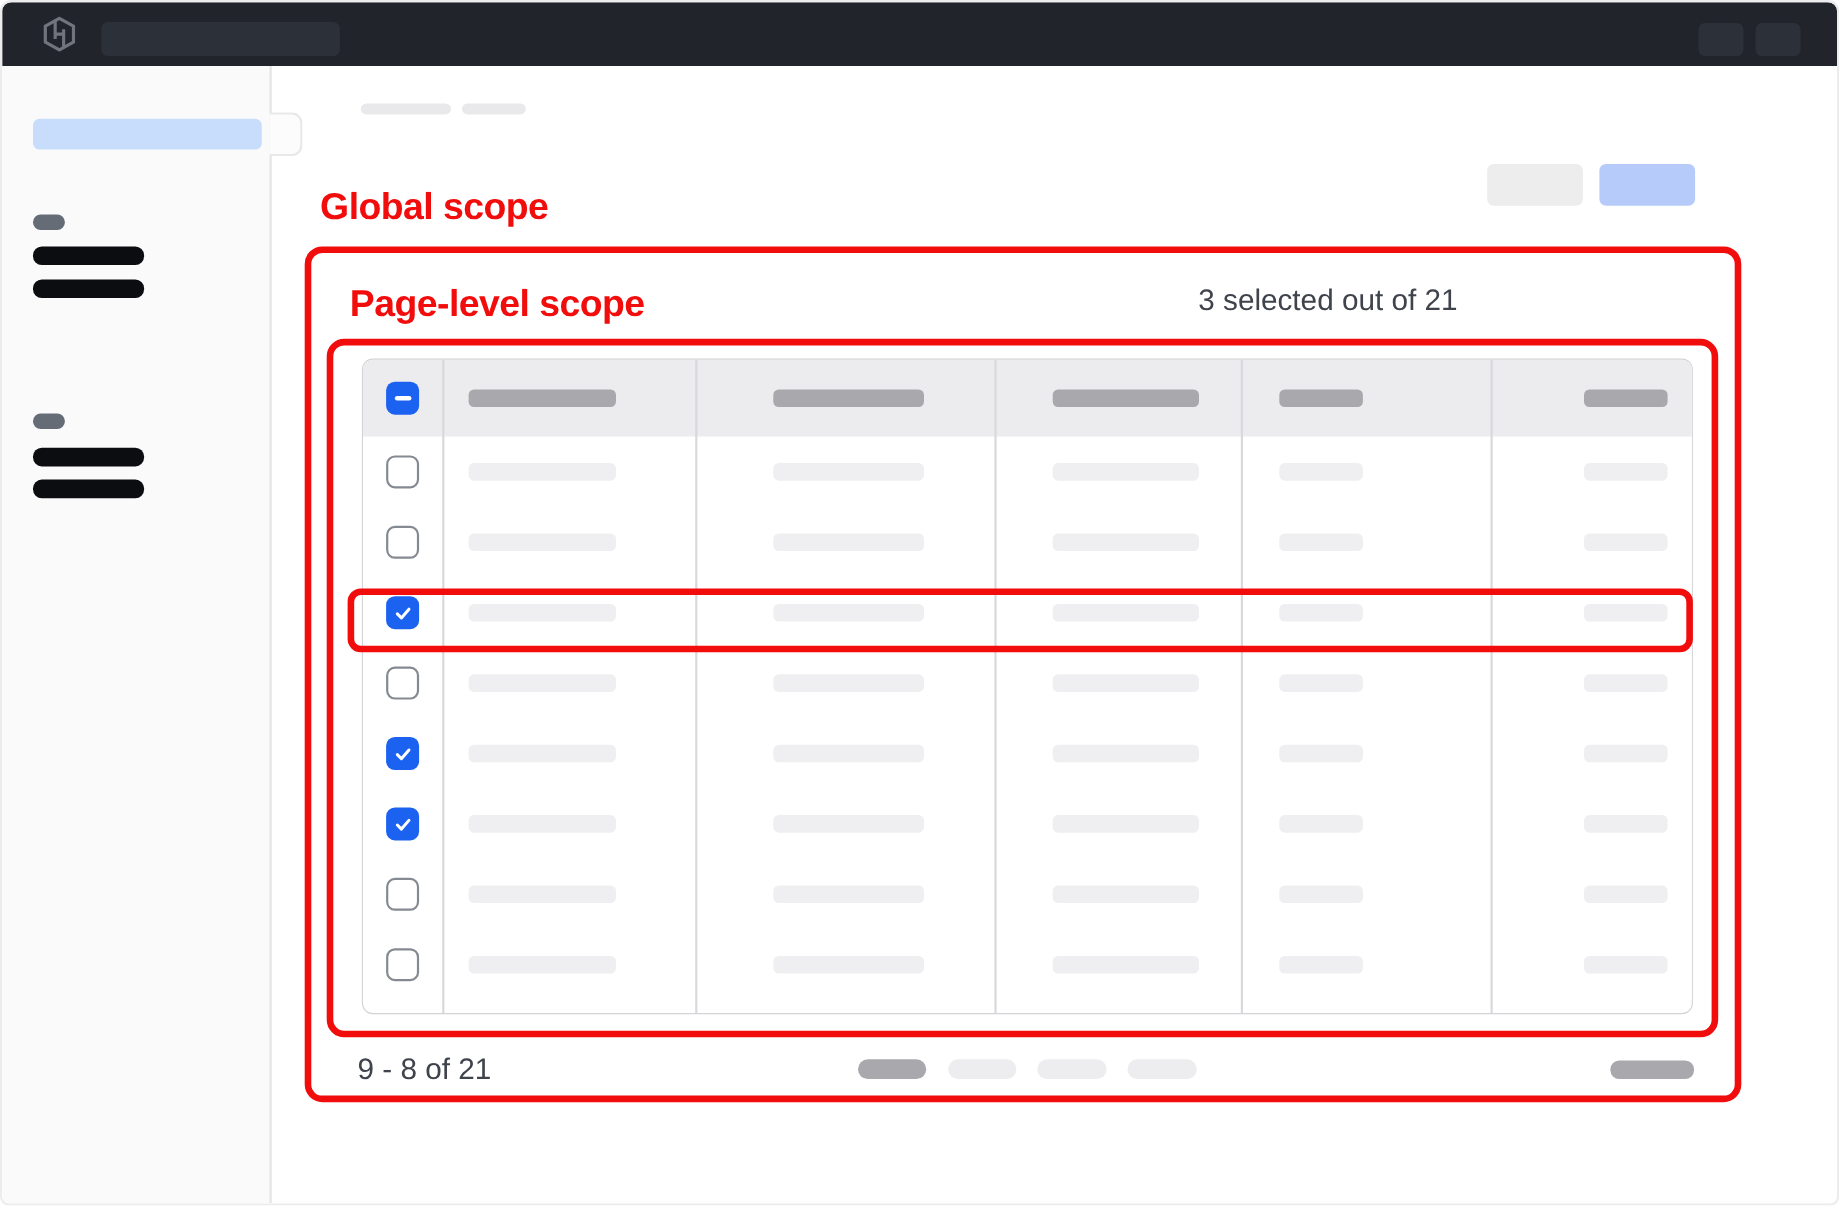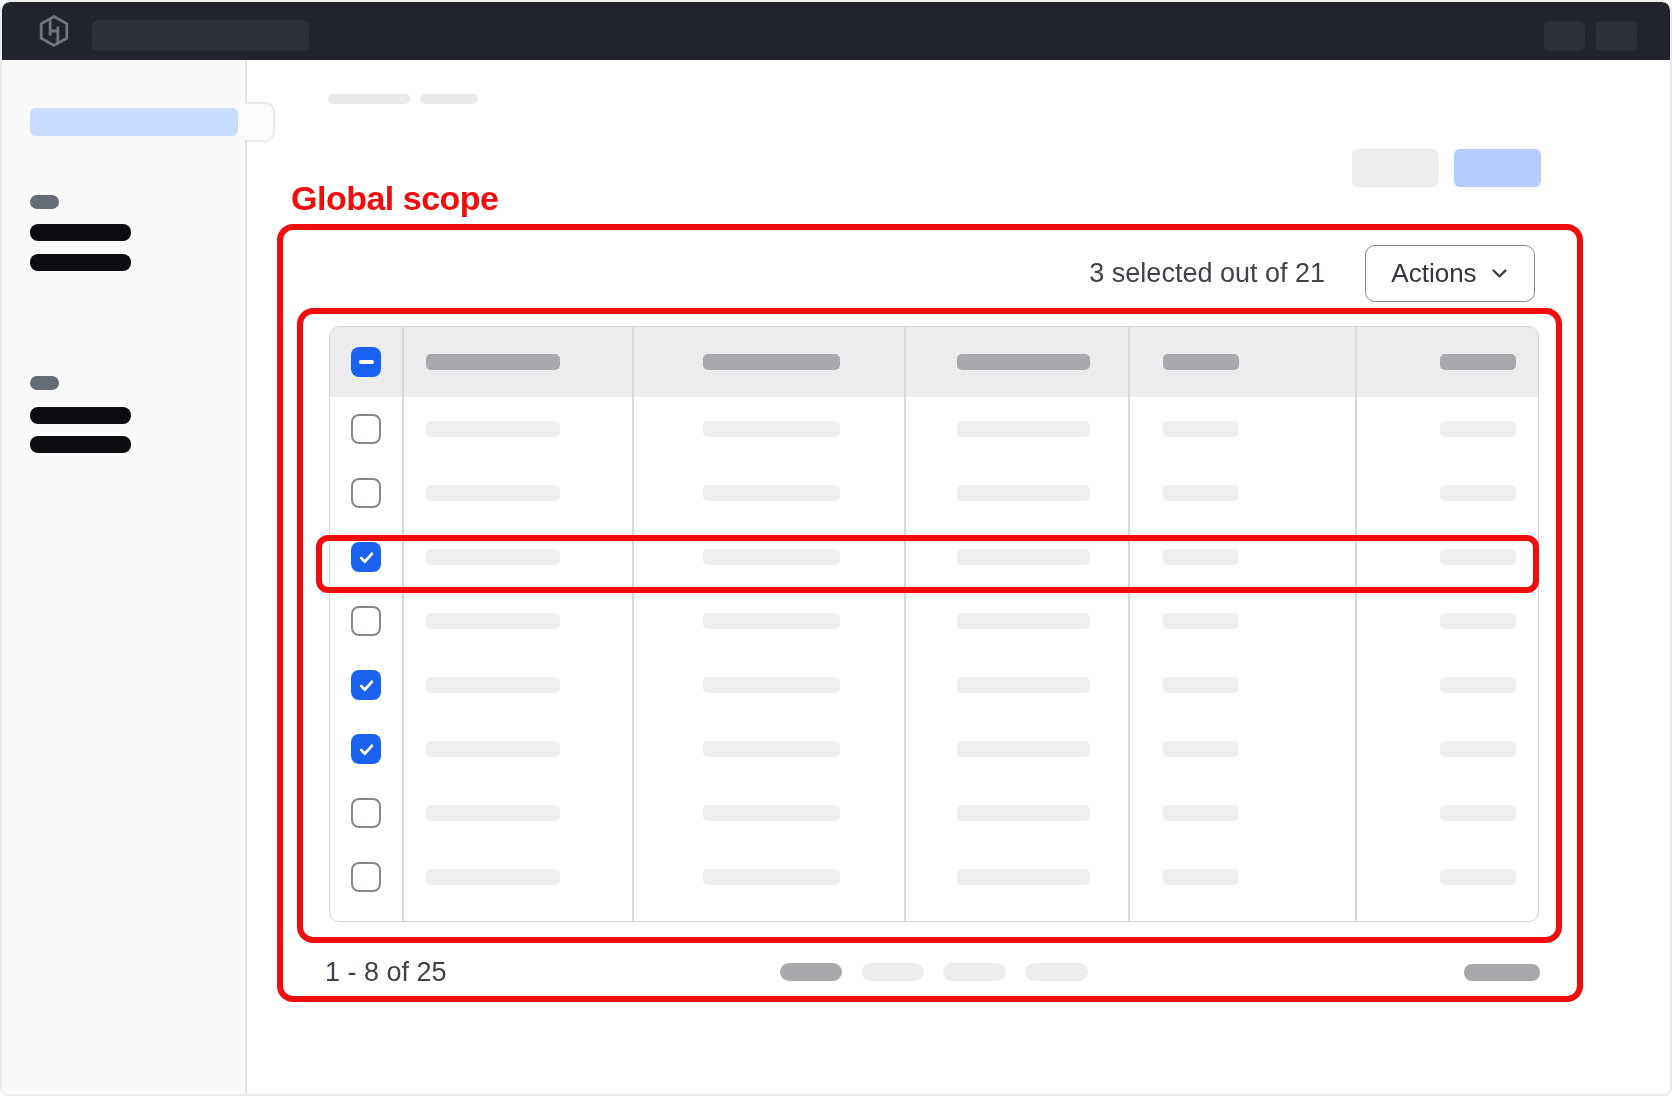--- a/index.html
+++ b/index.html
@@ -33,21 +33,21 @@
   .pg-btn.blue{left:1452px;background:var(--primary-btn,#B6CBFA);}
 
   
   .anno-label{position:absolute;font-size:34px;font-weight:700;color:var(--red,#F20D0D);
               letter-spacing:-0.5px;z-index:30;white-space:nowrap;}
   .anno-box{position:absolute;border:6px solid var(--red,#F20D0D);box-sizing:border-box;z-index:25;
             pointer-events:none;}
   .box-global{left:275px;top:222px;width:1306px;height:778px;border-radius:16px;}
   .box-page{left:295px;top:306px;width:1265px;height:635px;border-radius:16px;}
   .box-row{left:314px;top:533px;width:1223px;height:58px;border-radius:12px;}
-  .lbl-global{left:289px;top:177px;}
+  .lbl-global{left:289px;top:167px;}
   .lbl-page{left:316px;top:255px;}
   .lbl-row{left:407px;top:484px;}
 
   
   .sel-summary{position:absolute;right:345px;top:256px;font-size:27px;color:#3F434B;white-space:nowrap;}
   .actions-btn{position:absolute;left:1363px;top:243px;width:170px;height:57px;background:#fff;
                border:1.5px solid #878B93;border-radius:10px;box-sizing:border-box;
                display:flex;align-items:center;justify-content:center;gap:13px;cursor:pointer;}
   .actions-btn span{font-size:26px;color:#33363E;}
 
@@ -96,28 +96,23 @@
     <div class="sk-bar" style="top:376px"></div>
   </div>
   <div class="side-handle"></div>
 
   <div class="crumb c1"></div>
   <div class="crumb c2"></div>
   <div class="pg-btn gray"></div>
   <div class="pg-btn blue"></div>
 
   <div class="anno-label lbl-global">Global scope</div>
+  <div class="anno-label lbl-page">Page-level scope</div>
 
   <div class="sel-summary">3 selected out of 21</div>
-  <div class="actions-btn">
-    <span>Actions</span>
-    <svg width="19" height="19" viewBox="0 0 16 16">
-      <path d="M3 5.5 L8 10.5 L13 5.5" stroke="#3A3E45" stroke-width="2" fill="none" stroke-linecap="round" stroke-linejoin="round"></path>
-    </svg>
-  </div>
 
   <div class="table" id="tbl">
     <div class="thead" id="thead">
         <div class="cb on">
           <div class="minus"></div>
         </div>
         <div class="hbar" style="left: 96px; width: 134px;"></div>
         <div class="hbar" style="left: 373px; width: 137px;"></div>
         <div class="hbar" style="left: 627px; width: 133px;"></div>
         <div class="hbar" style="left: 833px; width: 76px;"></div>
@@ -205,20 +200,20 @@
     <div class="colsep" style="left:302px"></div>
     <div class="colsep" style="left:574px"></div>
     <div class="colsep" style="left:798px"></div>
     <div class="colsep" style="left:1025px"></div>
   </div>
 
   <div class="anno-box box-global"></div>
   <div class="anno-box box-page"></div>
   <div class="anno-box box-row"></div>
 
-  <div class="range">1 - 8 of 25</div>
+  <div class="range">9 - 8 of 21</div>
   <div class="f-pill f-dark" style="left:778px;top:961px;width:62px;height:18px"></div>
   <div class="f-pill f-light" style="left:860px;top:961px;width:62px;height:18px"></div>
   <div class="f-pill f-light" style="left:941px;top:961px;width:63px;height:18px"></div>
   <div class="f-pill f-light" style="left:1023px;top:961px;width:63px;height:18px"></div>
   <div class="f-pill f-dark" style="left:1462px;top:962px;width:76px;height:17px;border-radius:8px"></div>
 
 </div>
 
 </body></html>

